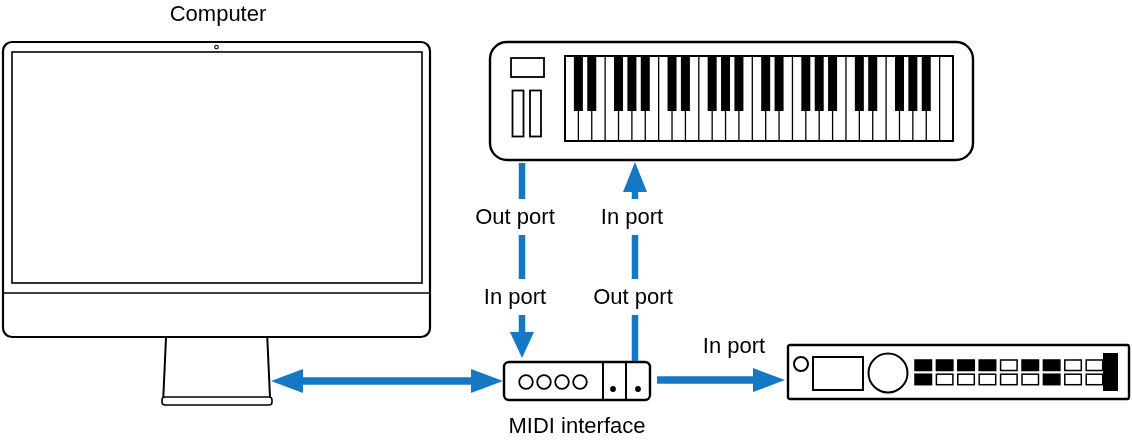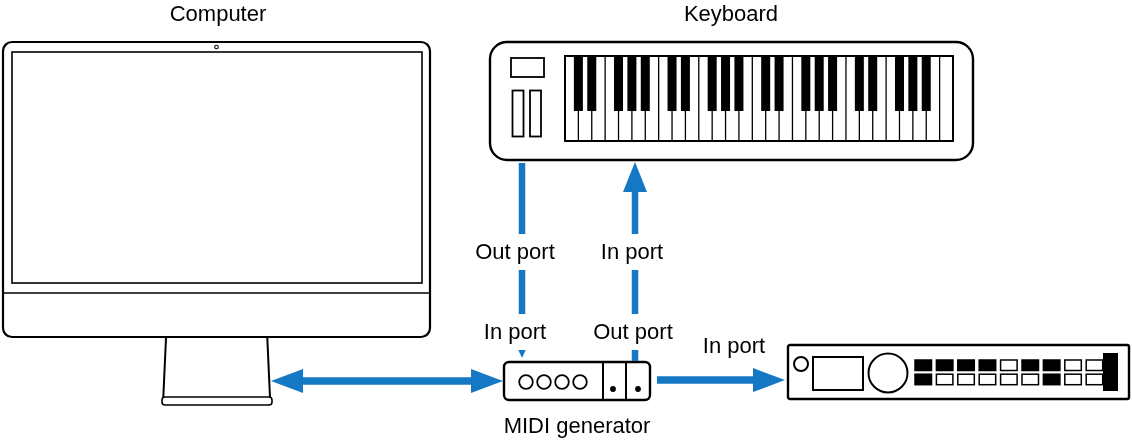--- a/index.html
+++ b/index.html
@@ -21,21 +21,20 @@
     font-size: 22px;
     line-height: 26px;
     white-space: nowrap;
     z-index: 3;
     color: var(--ink);
     text-align: center;
   }
   .on-line {
     background: var(--paper);
     padding: 5px 6px;
-    margin-top: 35px;
   }
   svg { display: block; overflow: visible; }
   .blue-fill { fill: var(--accent); }
   .blue-stroke { stroke: var(--accent); }
   .outline { stroke: var(--ink); fill: none; }
   .fill-ink { fill: var(--ink); stroke: none; }
   .conn { position: absolute; left: 0; top: 0; z-index: 1; }
 </style>
 </head>
 <body>
@@ -168,28 +167,27 @@
     </g>
 
     <g>
       <line x1="657" y1="380" x2="755" y2="380" class="blue-stroke" stroke-width="7.5"></line>
       <polygon points="753,368 753,392 785,380" class="blue-fill"></polygon>
     </g>
   </svg>
 
   <div class="label" style="left:218px; top:1px;">Computer</div>
 
-  <div class="label" style="left:731px; top:1px;">Keyboard</div>
 
   <div class="label on-line" style="left:515px; top:199px;">Out port</div>
 
   <div class="label on-line" style="left:632px; top:199px;">In port</div>
 
   <div class="label on-line" style="left:515px; top:279px;">In port</div>
 
   <div class="label on-line" style="left:633px; top:279px;">Out port</div>
 
   <div class="label" style="left:734px; top:333px;">In port</div>
 
-  <div class="label" style="left:577px; top:413px;">MIDI generator</div>
+  <div class="label" style="left:577px; top:413px;">MIDI interface</div>
 
 
 </div>
 
 </body></html>

